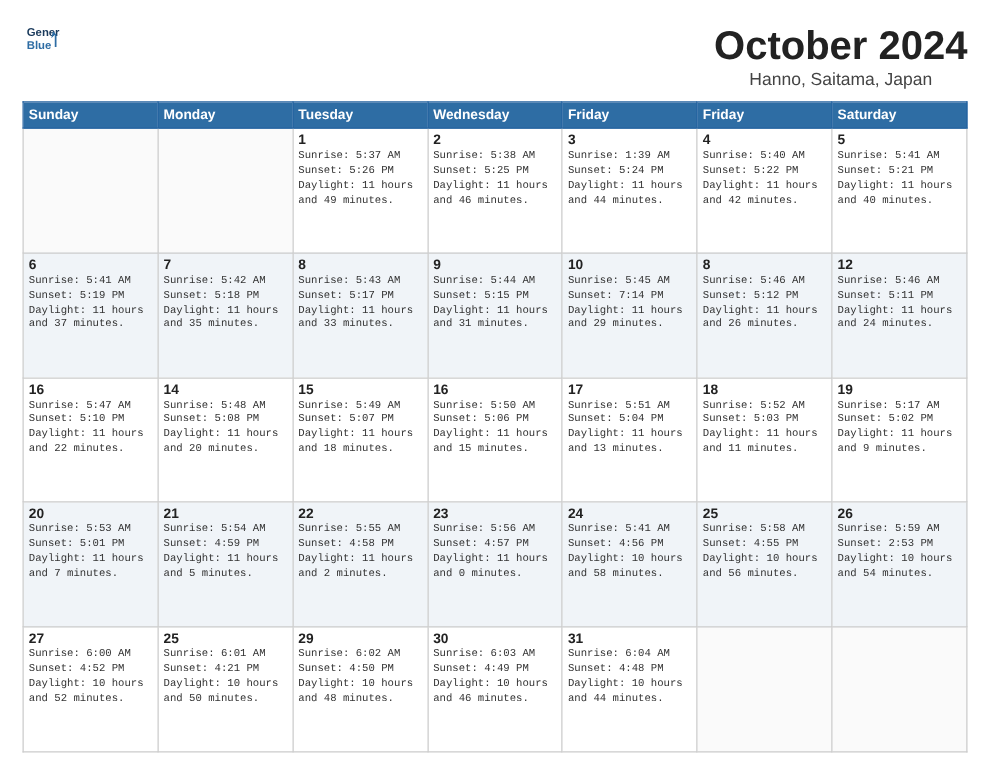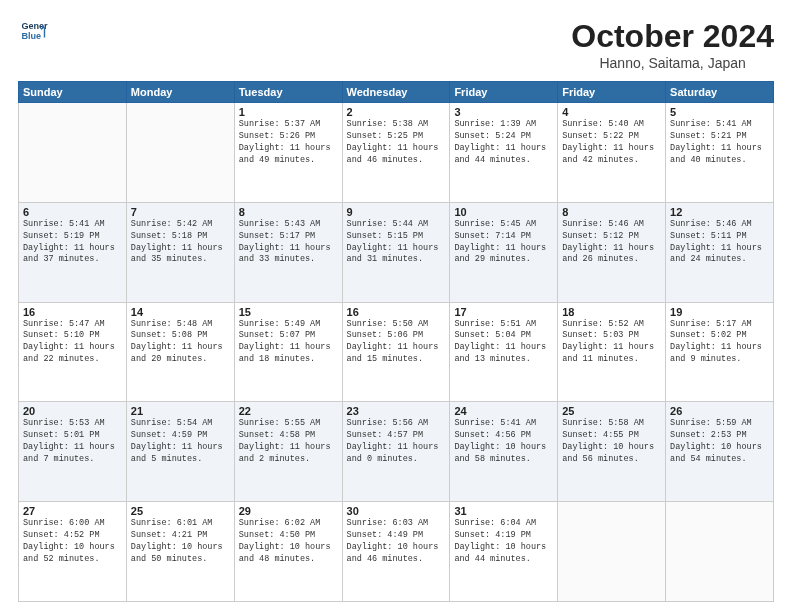--- a/index.html
+++ b/index.html
@@ -338,21 +338,21 @@
           <td>
             <span class="day-num">30</span>
             <div class="day-info">Sunrise: 6:03 AM
 Sunset: 4:49 PM
 Daylight: 10 hours
 and 46 minutes.</div>
           </td>
           <td>
             <span class="day-num">31</span>
             <div class="day-info">Sunrise: 6:04 AM
-Sunset: 4:19 PM
+Sunset: 4:48 PM
 Daylight: 10 hours
 and 44 minutes.</div>
           </td>
           <td style="background: rgb(250, 250, 250);"></td>
           <td style="background: rgb(250, 250, 250);"></td>
         </tr>
       </tbody>
   </table>
 </div>
 

